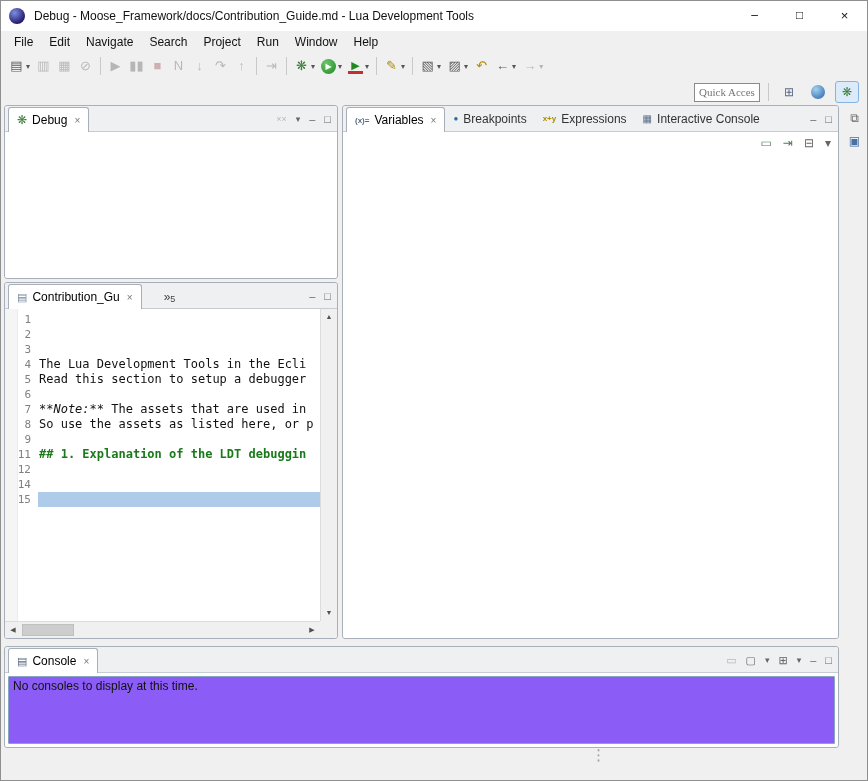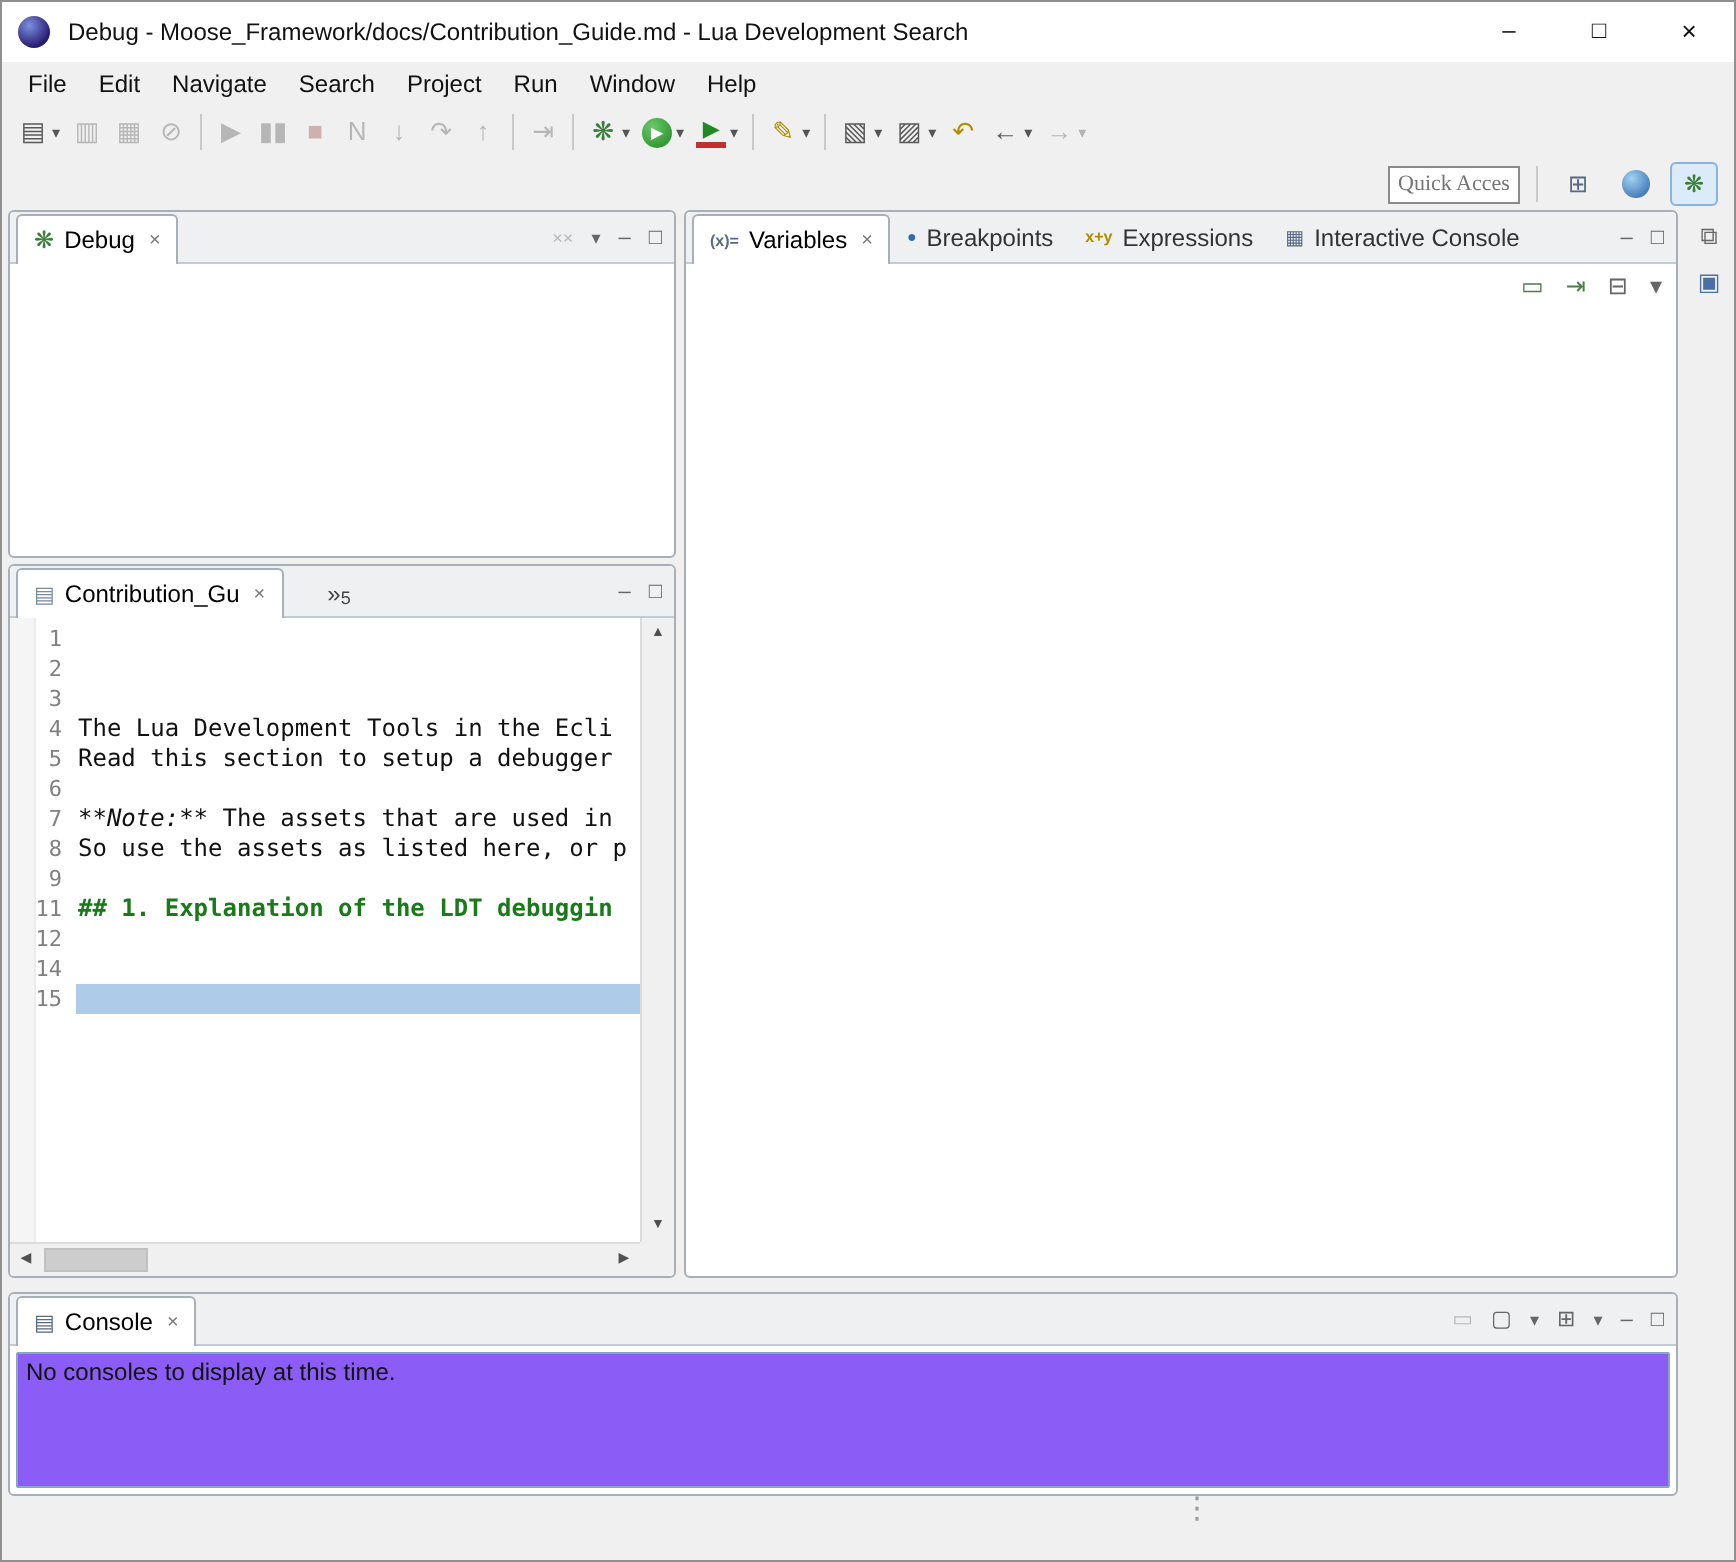--- a/index.html
+++ b/index.html
@@ -110,21 +110,21 @@
   .strip-glyph-blue { color: #4a6fa5; font-size: 12px; }
   .bottom-grip { position: absolute; left: 590px; top: 749px; color: #9a9a9a; font-size: 15px; line-height: 10px; }
 </style>
 </head>
 <body>
 
 <div class="window">
 
   <div class="titlebar">
     <span class="app-icon"></span>
-    <span class="title-text">Debug - Moose_Framework/docs/Contribution_Guide.md - Lua Development Search</span>
+    <span class="title-text">Debug - Moose_Framework/docs/Contribution_Guide.md - Lua Development Tools</span>
     <div class="win-controls">
       <div class="win-btn">–</div>
       <div class="win-btn">□</div>
       <div class="win-btn close-btn">×</div>
     </div>
   </div>
 
   <div class="menubar">
       <span class="menu-item">File</span>
       <span class="menu-item">Edit</span>

